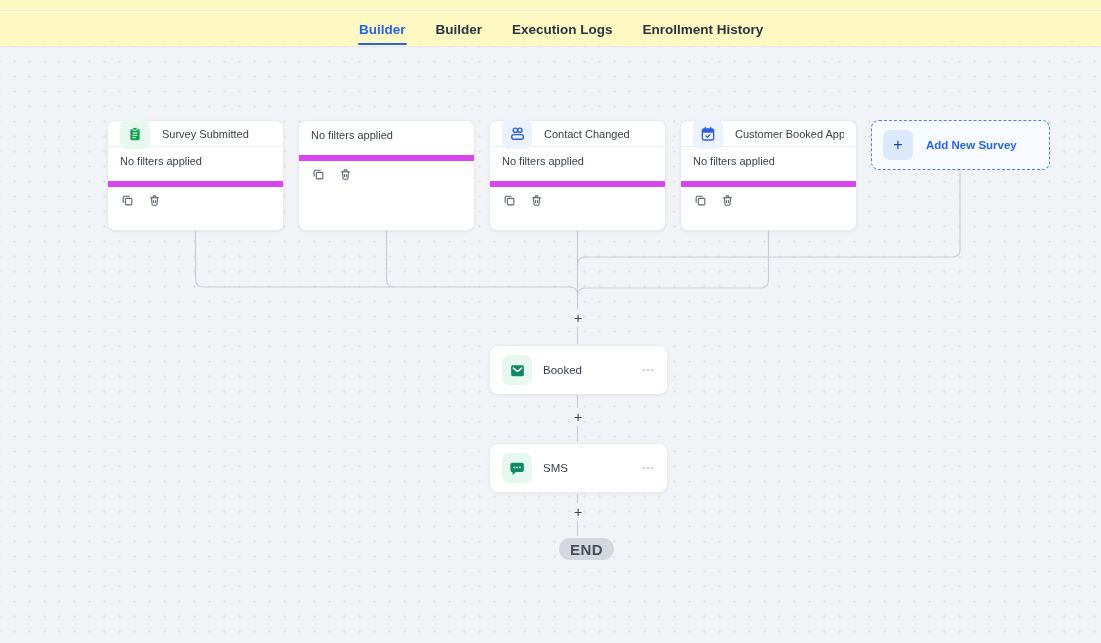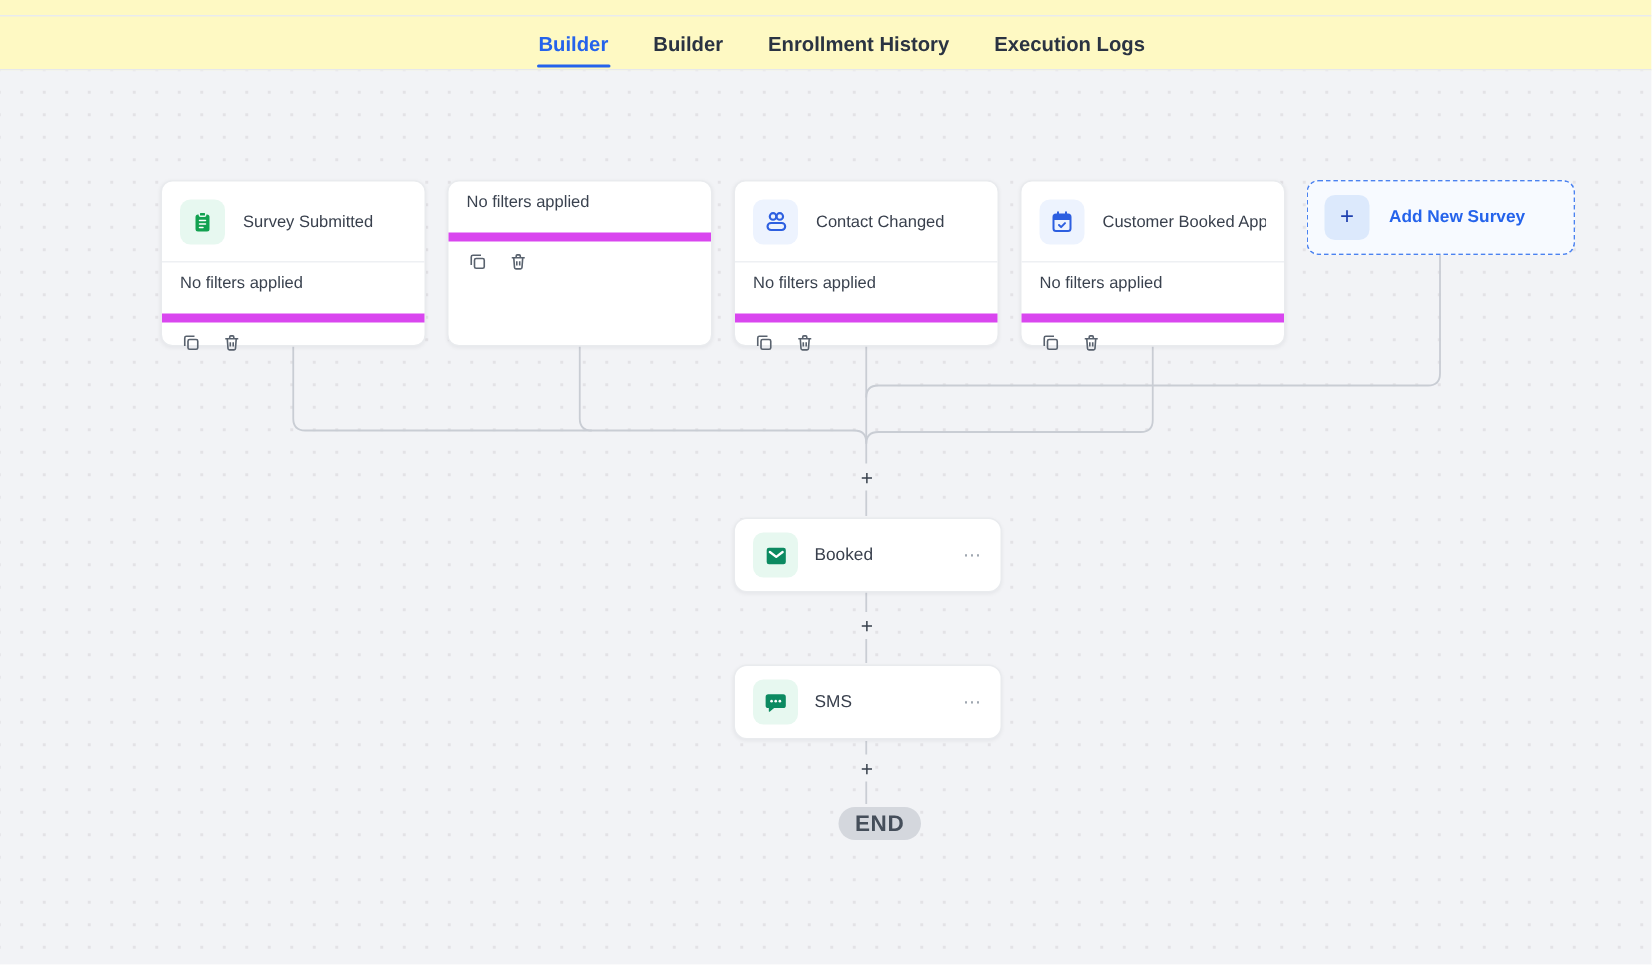--- a/index.html
+++ b/index.html
@@ -15,21 +15,21 @@
 
   
   .canvas { position:relative; width:1101px; height:596px; background-color:#f2f3f6;
             background-image:radial-gradient(#e3e2e6 1.1px, transparent 1.1px);
             background-size:15px 15px; background-position:7px 7px; }
   .connectors { position:absolute; inset:0; pointer-events:none; }
 
   
   .node { position:absolute; background:#fff; border:1px solid #e9ebee; border-radius:8px; box-shadow:0 1px 3px rgba(16,24,40,.06); }
   .trigger-card { width:177px; height:111px; top:73px; }
-  .t-head { height:54px; display:flex; align-items:center; gap:12px; padding:0 12px; border-bottom:1px solid #eef0f3; }
+  .t-head { height:26px; display:flex; align-items:center; gap:12px; padding:0 12px; border-bottom:1px solid #eef0f3; }
   .t-body { height:40px; padding:8px 12px; font-size:11px; color:#3a424f; border-bottom:6px solid #d946ef; }
   .t-foot { height:27px; display:flex; align-items:center; gap:13px; padding:0 12px; }
   .icon-sq { width:30px; height:30px; border-radius:7px; display:flex; align-items:center; justify-content:center; flex:0 0 auto; }
   .icon-sq.green { background:#e7f8f0; color:#12a150; }
   .icon-sq.mint  { background:#e7f8f0; color:#0c8a61; }
   .icon-sq.blue  { background:#edf3fe; color:#2d5fe0; }
   .icon-sq.lblue { background:#dce9fc; color:#1e40af; }
   .t-title { font-size:11px; color:#39404d; white-space:nowrap; overflow:hidden; }
   .foot-btn { width:14px; height:14px; color:#59626e; cursor:pointer; display:flex; align-items:center; justify-content:center; }
   .foot-btn svg { width:13px; height:13px; }
@@ -53,22 +53,22 @@
               display:flex; align-items:center; font-size:15px; font-weight:600; letter-spacing:.4px; color:#454e5a; }
 </style>
 </head>
 <body>
 
 <div class="topbar">
   <div class="topbar-hairline"></div>
   <div class="tab-row">
     <div class="tab active">Builder</div>
     <div class="tab">Builder</div>
+    <div class="tab">Execution Logs</div>
     <div class="tab">Enrollment History</div>
-    <div class="tab">Execution Logs</div>
   </div>
 </div>
 
 <div class="canvas">
 
   <svg class="connectors" width="1101" height="596" viewBox="0 0 1101 596">
     <g fill="none" stroke="#c9cdd4" stroke-width="1.2">
 
       <path d="M577.5 184 L577.5 262"></path>
       <path d="M577.5 280 L577.5 297"></path>

